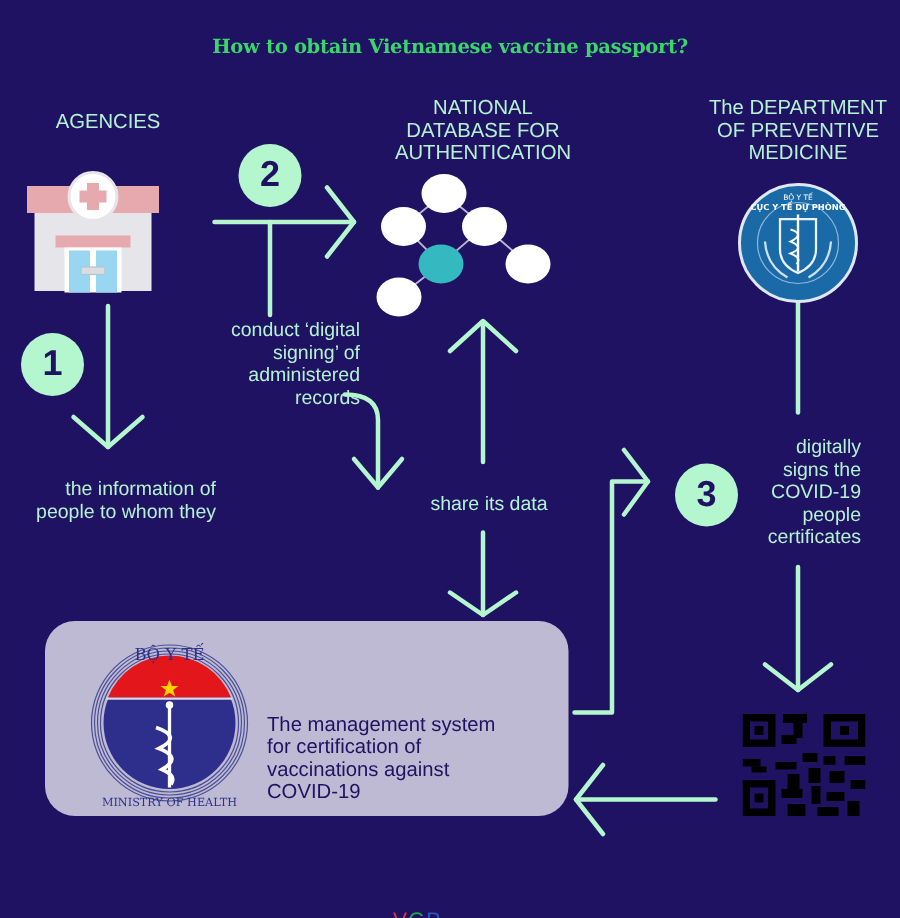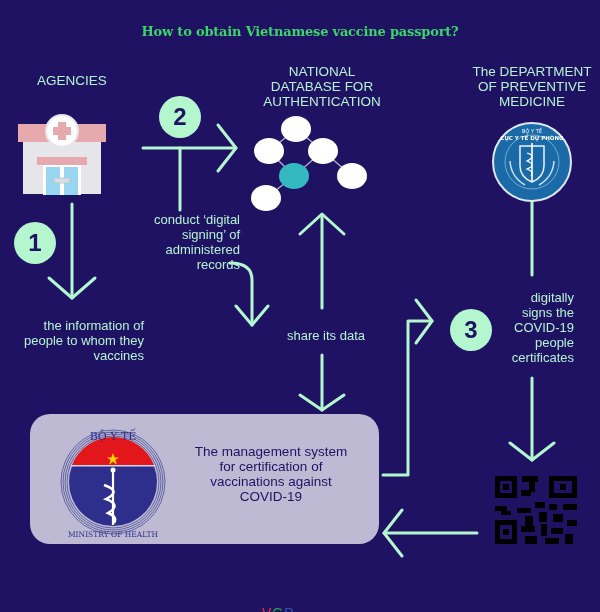--- a/index.html
+++ b/index.html
@@ -4,21 +4,21 @@
   <style>
     html, body { margin:0; padding:0; }
     body { width:600px; height:612px; background:#201263; position:relative; overflow:hidden; font-family:"Liberation Sans", sans-serif; }
     .abs { position:absolute; }
     .title { left:0; top:24px; width:600px; text-align:center; color:#3ad66a; font-family:"DejaVu Serif", serif; font-weight:bold; font-size:13px; letter-spacing:-0.2px; }
     .label { color:#b4f3d2; text-align:center; font-size:13.5px; line-height:15px; }
     .desc { color:#b4f3d2; text-align:right; font-size:13px; line-height:15px; }
     .num { width:42px; height:42px; border-radius:50%; background:#b4f7cf; color:#201263; font-weight:bold; font-size:24px; line-height:42px; text-align:center; }
     svg.lines { position:absolute; left:0; top:0; }
     .mgmt-box { left:30px; top:414px; width:349px; height:130px; background:#bebad3; border-radius:20px; }
-    .mgmt-text { left:178px; top:444px; width:186px; text-align:center; color:#201263; font-size:13.5px; line-height:15px; }
+    .mgmt-text { left:178px; top:475px; width:186px; color:#201263; font-size:13.5px; line-height:15px; }
     .vgp { left:262px; top:605px; font-weight:normal; font-size:14px; letter-spacing:1px; }
   </style>
 </head>
 <body>
 
 <div class="abs title">How to obtain Vietnamese vaccine passport?</div>
 
 <svg class="lines" width="600" height="612">
   <g stroke="#b4f7cf" stroke-width="3" fill="none" stroke-linecap="round" stroke-linejoin="round">
 
@@ -65,21 +65,20 @@
   <rect x="36" y="66" width="16" height="5" fill="#dcdcdc" stroke="#a7c9da" stroke-width="0.8"></rect>
   <circle cx="44" cy="19" r="16" fill="#ffffff" stroke="#e6e5ea" stroke-width="2"></circle>
   <rect x="40" y="10" width="8" height="18" fill="#e6a9ad"></rect>
   <rect x="35" y="15" width="18" height="8" fill="#e6a9ad"></rect>
 </svg>
 
 <div class="abs num" style="left:14px;top:222px;">1</div>
 <div class="abs desc" style="left:2px;top:318px;width:142px;">
   <div>the information of</div>
   <div>people to whom they</div>
-  <div>vaccines</div>
 </div>
 
 <div class="abs num" style="left:159px;top:96px;">2</div>
 <div class="abs desc" style="left:120px;top:212px;width:120px;">
   <div>conduct ‘digital</div>
   <div>signing’ of</div>
   <div>administered</div>
   <div>records</div>
 </div>
 

